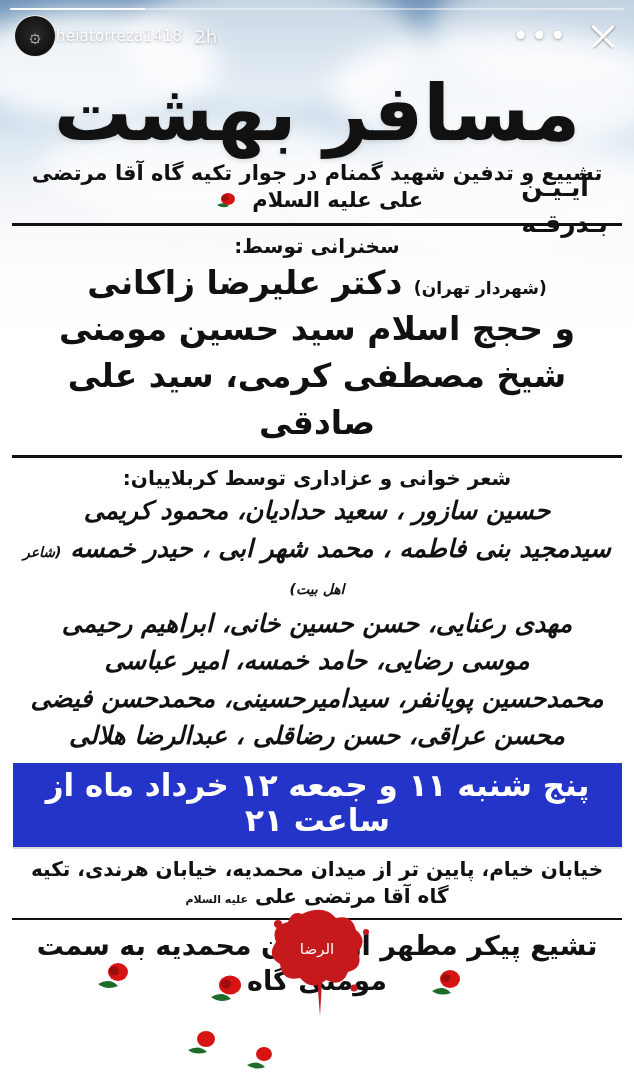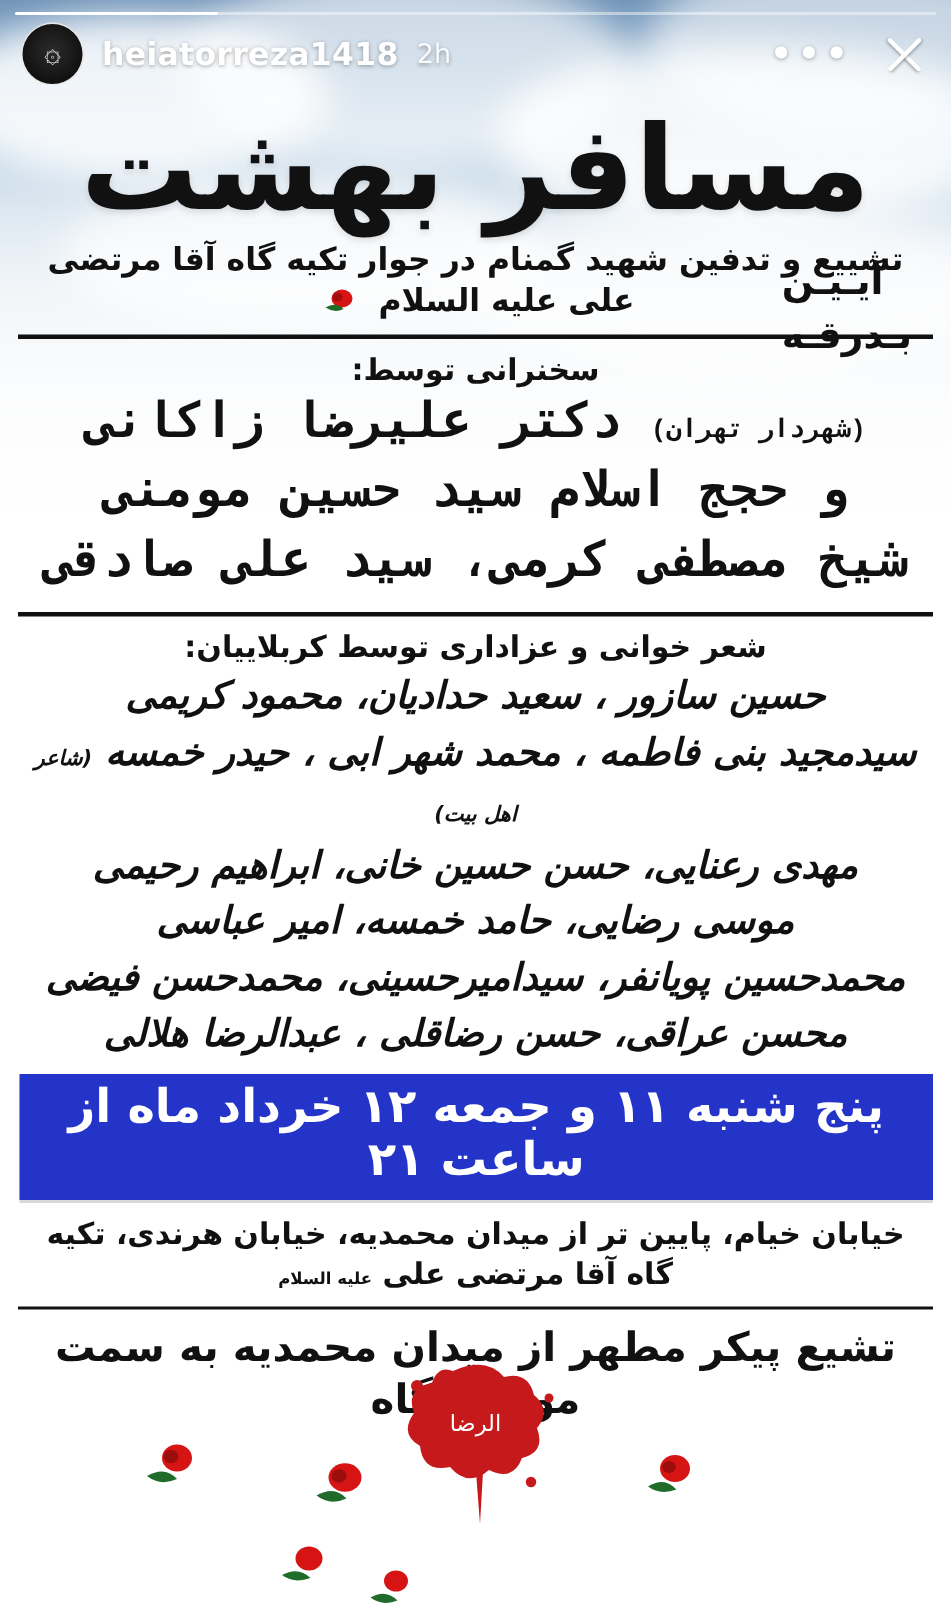--- a/index.html
+++ b/index.html
@@ -79,23 +79,22 @@
     overflow: hidden;
   }
   #avatar .glyph {
     color: #e8e8e8;
     font-size: 19px;
     line-height: 1;
     transform: translateY(-1px);
   }
   #username {
     color: #ffffff;
-    font-size: 21px;
-    font-weight: bold;
-    margin-left: 12px;
+    font-size: 15px;
+    font-weight: normal;
     letter-spacing: .2px;
     text-shadow: 0 1px 3px rgba(0,0,0,.35);
     white-space: nowrap;
   }
   #timestamp {
     color: rgba(255,255,255,.92);
     font-size: 18px;
     margin-left: 12px;
     text-shadow: 0 1px 3px rgba(0,0,0,.35);
   }
@@ -179,21 +178,20 @@
     font-weight: bold;
     margin: 6px 0 2px 0;
     color: #111;
   }
   .speaker {
     font-size: 33px;
     font-weight: bold;
     line-height: 1.42;
     margin: 0 16px;
     letter-spacing: -.5px;
-    font-family: Liberation Mono, monospace;
   }
   .speaker .small {
     font-size: 17px;
     font-weight: bold;
   }
   .names {
     font-size: 25px;
     font-weight: bold;
     line-height: 1.5;
     margin: 0 16px;

